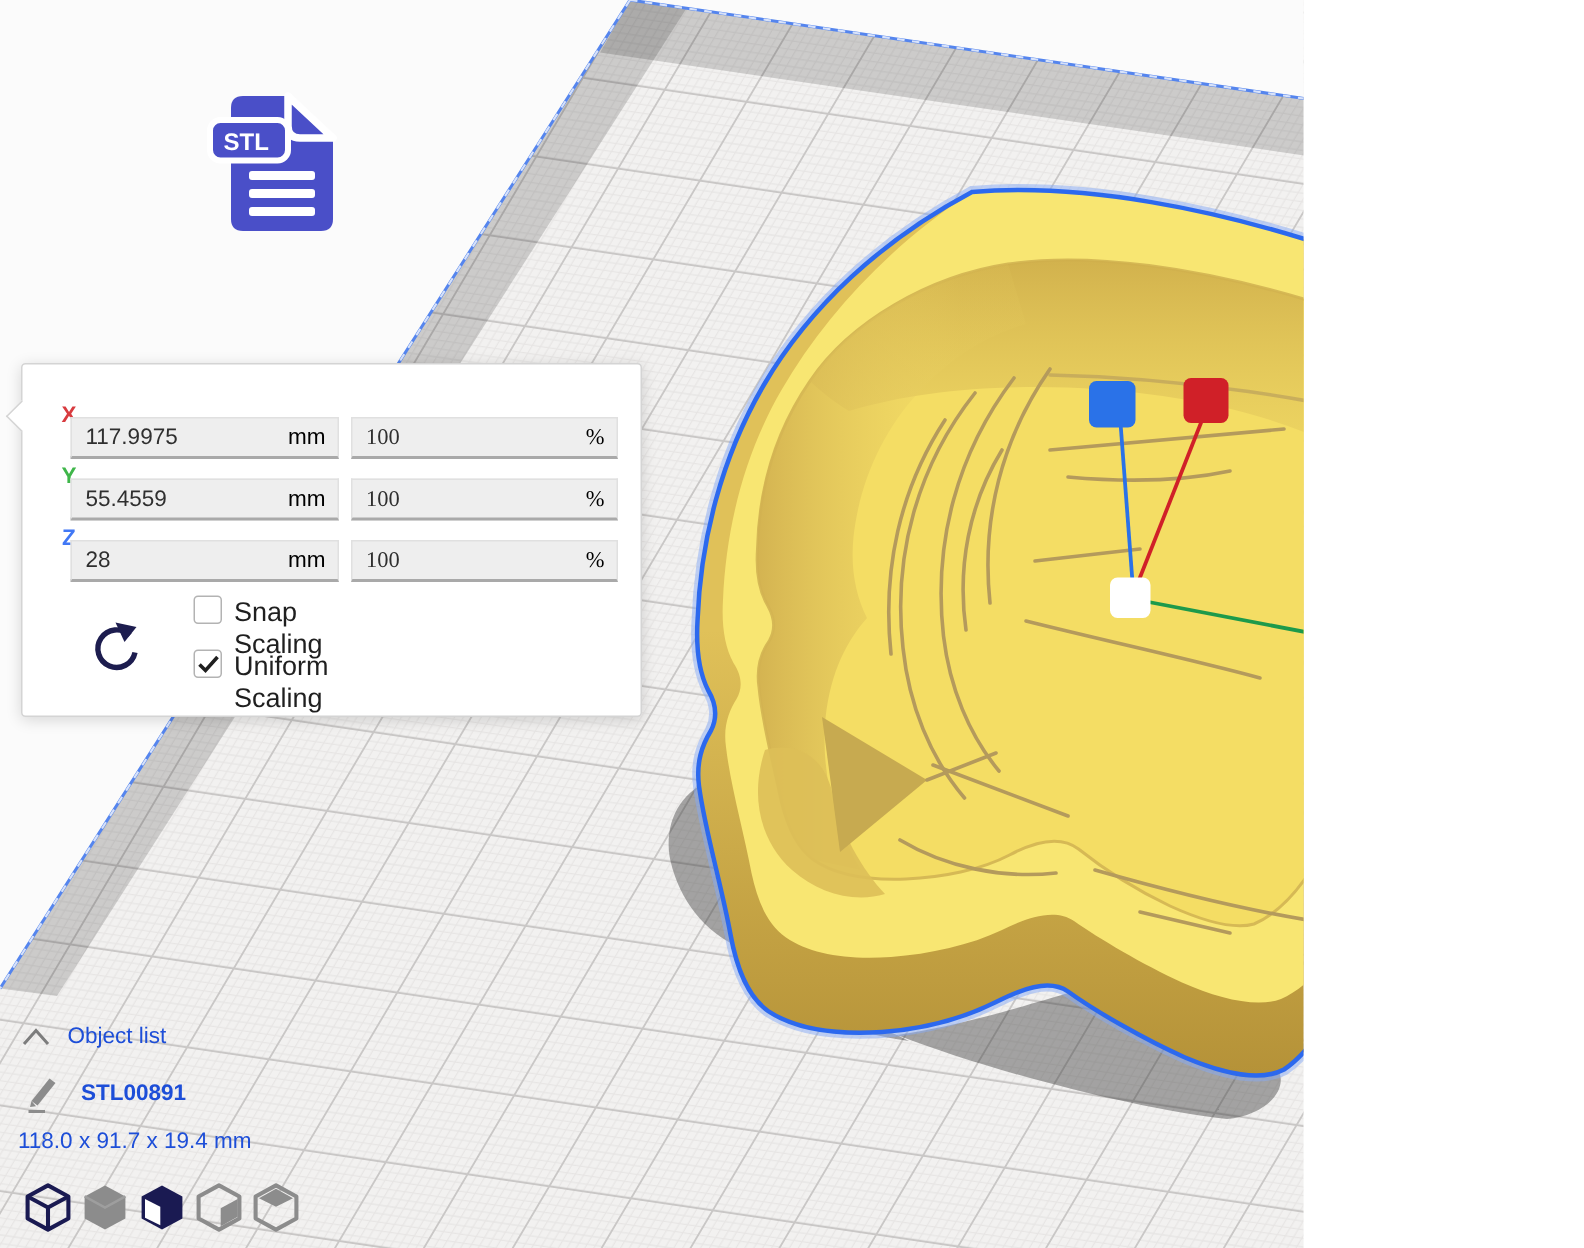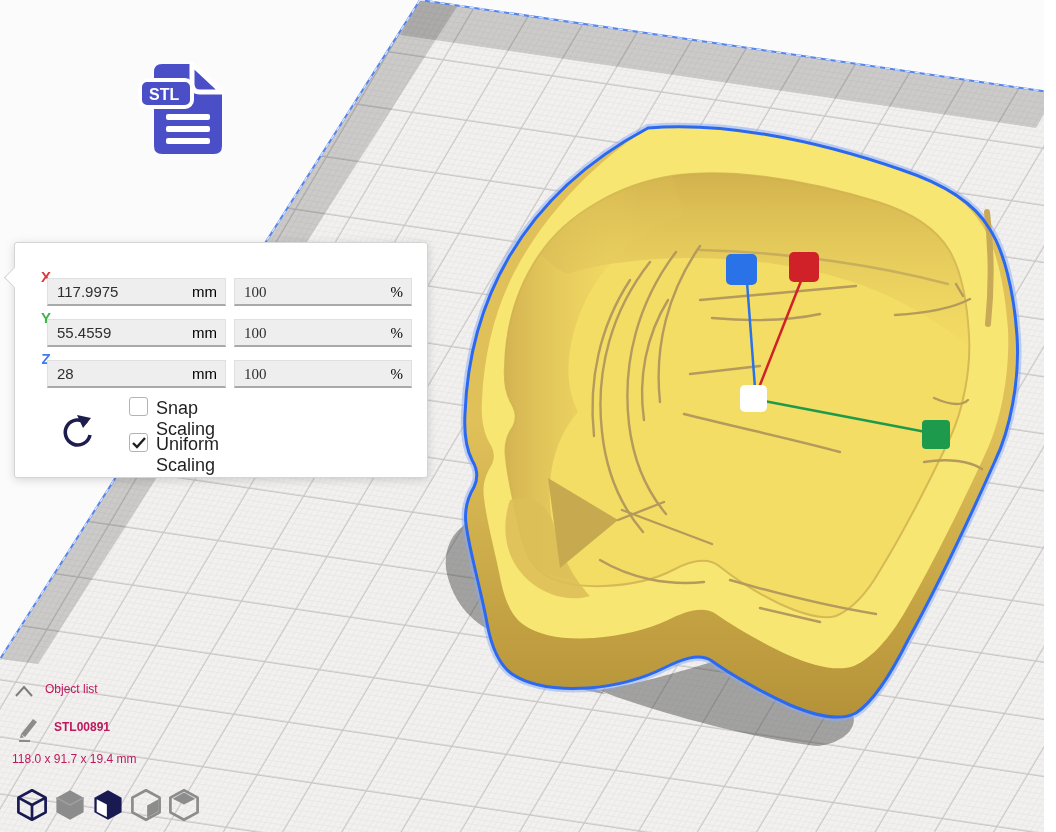--- a/index.html
+++ b/index.html
@@ -1,17 +1,17 @@
 <!DOCTYPE html>
 <html><head>
 <meta charset="utf-8">
 <style>
   html,body{margin:0;padding:0;background:#ffffff;}
   .screen{
-    position:relative;width:1044px;height:832px;overflow:hidden;
+    position:relative;width:869px;height:832px;overflow:hidden;
     background:#fbfbfb;font-family:"Liberation Sans",sans-serif;
     -webkit-font-smoothing:antialiased;
   }
   .viewport-svg{position:absolute;left:0;top:0;}
 
   
   .scale-panel{
     position:absolute;left:14px;top:242px;width:414px;height:236px;
     background:#ffffff;border:1px solid #d4d4d4;border-radius:3px;
     box-shadow:0 2px 10px rgba(0,0,0,0.15);box-sizing:border-box;
@@ -36,21 +36,21 @@
   .f-pct{left:219px;width:178px;font-family:Liberation Serif, serif;}
   .check-row{position:absolute;left:114px;height:21px;}
   .checkbox{
     position:absolute;left:0;top:0;width:19px;height:19px;background:#fff;
     border:1px solid #b3b3b3;border-radius:3px;box-sizing:border-box;
   }
   .checkbox svg{display:none;position:absolute;left:2px;top:3px;}
   .checkbox.checked svg{display:block;}
   .check-label{position:absolute;left:27px;top:1px;font-size:18px;color:#1f1f1f;}
   .reset-btn{position:absolute;left:44px;top:170px;width:36px;height:40px;cursor:pointer;}
-  .txt{position:absolute;font-size:12px;color:#be185d;white-space:nowrap;}
+  .txt{position:absolute;font-size:15px;color:#1d4ed8;white-space:nowrap;}
   .icon-abs{position:absolute;}
   .cube-row{position:absolute;left:16px;top:788px;width:220px;height:36px;}
   .cube-row svg{position:absolute;top:0;}
 </style>
 </head>
 <body>
 
 <div class="screen">
 
   <svg class="viewport-svg" width="1056" height="832" viewBox="0 0 1056 832">

